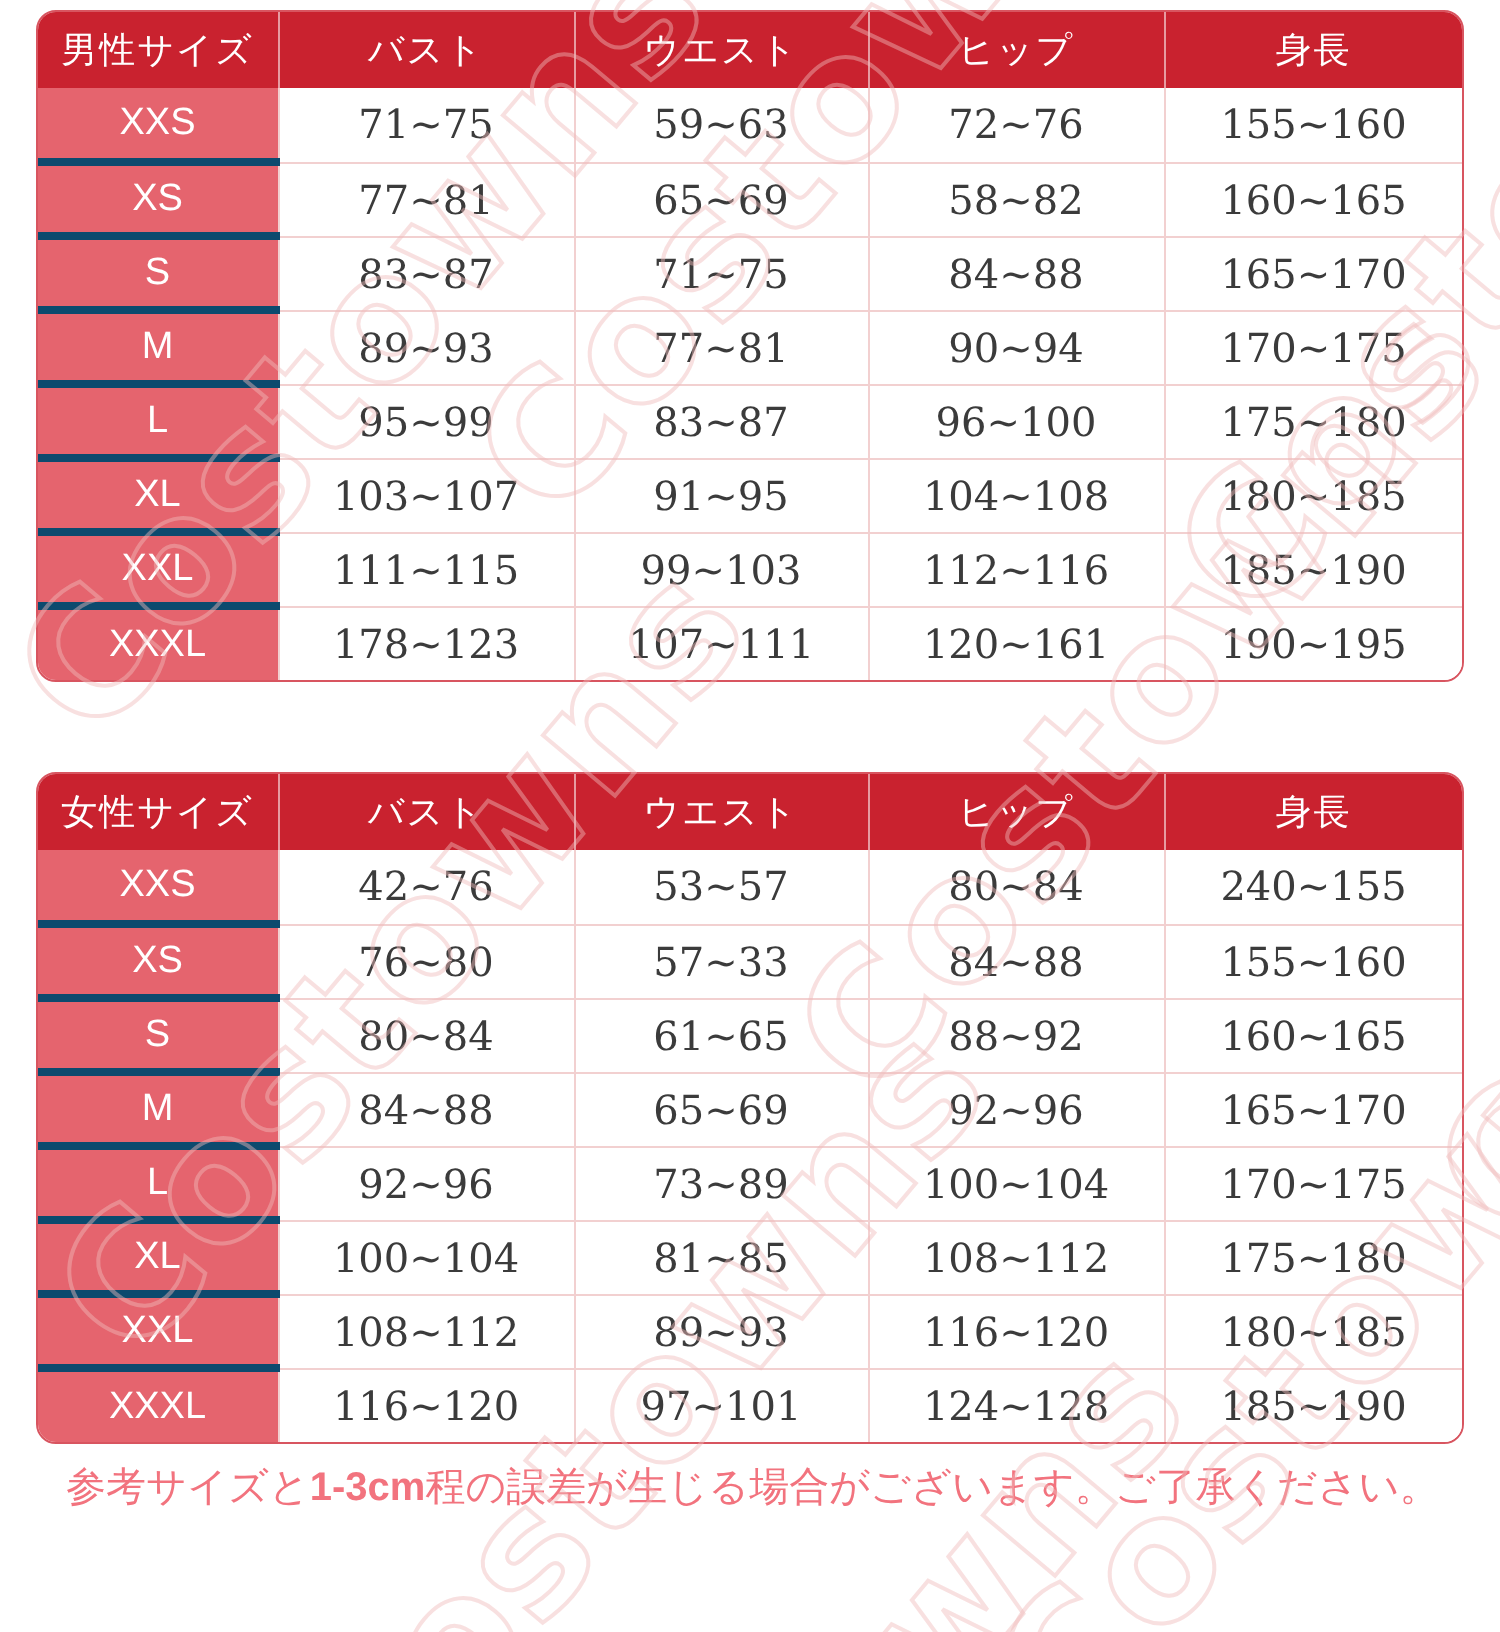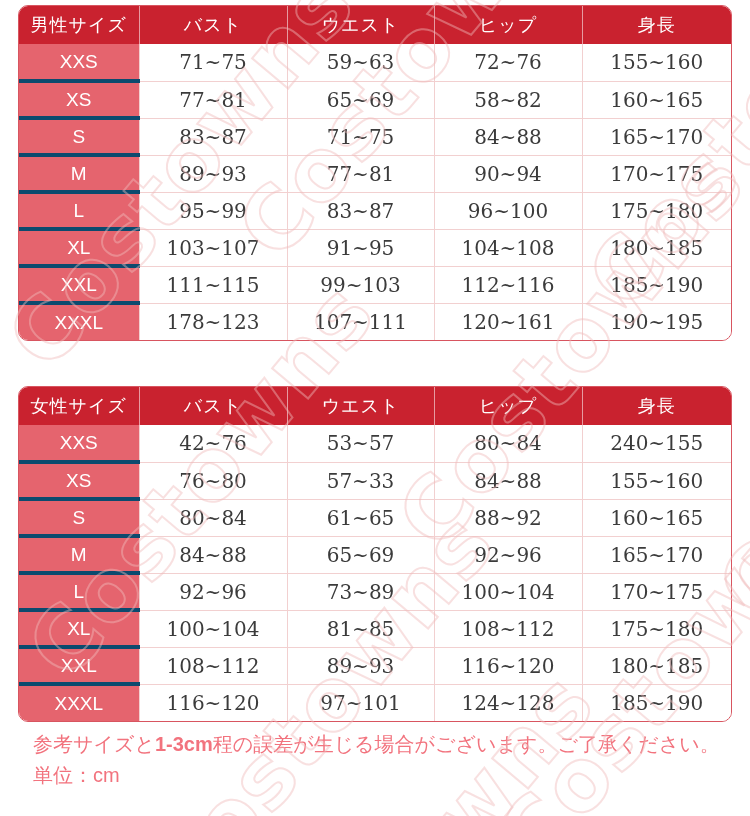--- a/index.html
+++ b/index.html
@@ -258,21 +258,20 @@
           <td class="data-cell">97~101</td>
           <td class="data-cell">124~128</td>
           <td class="data-cell">185~190</td>
         </tr>
       </tbody>
     </table>
   </div>
 
 <div class="notes">
   <div><span>参考サイズと</span><span class="bold">1-3cm</span><span>程の誤差が生じる場合がございます。ご了承ください。</span></div>
-  <div>単位：cm</div>
 </div>
 
 <div class="watermark-layer">
     <span class="wm" style="left: -60px; top: 120px;">Costowns</span>
     <span class="wm" style="left: 170px; top: 10px;">Costowns</span>
     <span class="wm" style="left: 520px; top: 60px;">Costowns</span>
     <span class="wm" style="left: -40px; top: 430px;">Costowns</span>
     <span class="wm" style="left: 330px; top: 300px;">Costowns</span>
     <span class="wm" style="left: 650px; top: 370px;">Costowns</span>
     <span class="wm" style="left: 80px; top: 660px;">Costowns</span>

